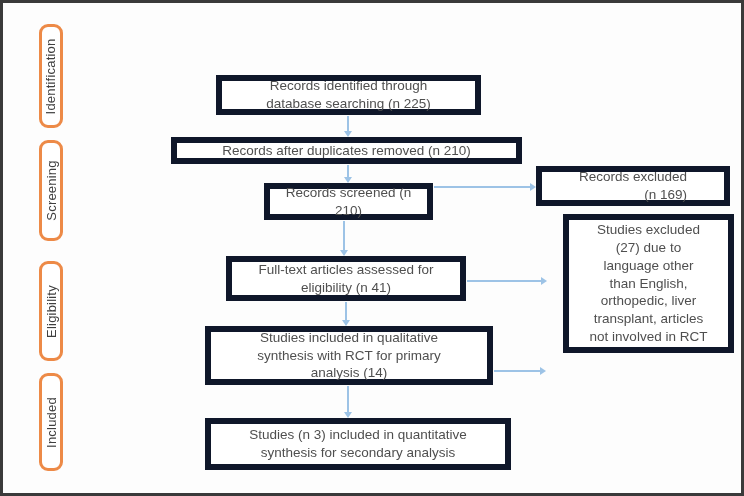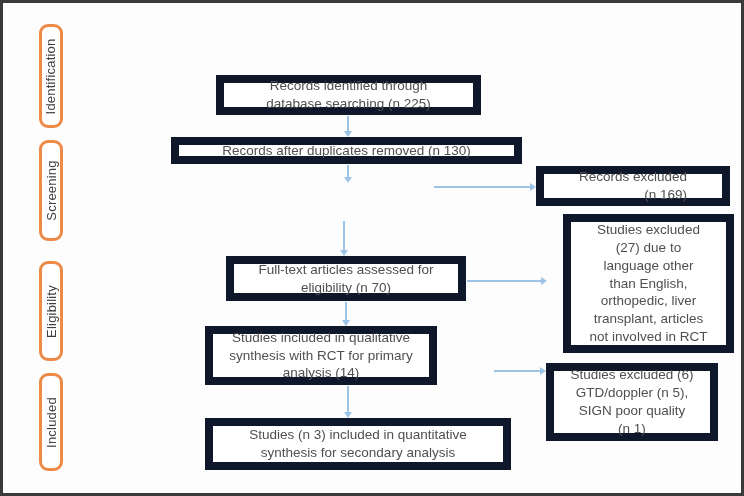--- a/index.html
+++ b/index.html
@@ -37,40 +37,40 @@
     letter-spacing: 0.2px;
   }
   #stage-identification { left: 36px; top: 21px;  height: 104px; }
   #stage-screening      { left: 36px; top: 137px; height: 101px; }
   #stage-eligibility    { left: 36px; top: 258px; height: 100px; }
   #stage-included       { left: 36px; top: 370px; height: 98px;  }
 
   
   .fbox {
     position: absolute;
-    border: 8px solid #0f172a;
+    border: 6px solid #0f172a;
     background: #ffffff;
     box-sizing: border-box;
     display: flex;
     align-items: center;
     justify-content: center;
     text-align: center;
     white-space: pre-line;
     font-size: 13.5px;
     line-height: 1.32;
     color: #4f4f4f;
     padding: 0 2px;
   }
   #box-records-identified   { left: 213px; top: 72px;  width: 265px; height: 40px;  }
   #box-duplicates-removed   { left: 168px; top: 134px; width: 351px; height: 27px;  }
   #box-records-screened     { left: 261px; top: 180px; width: 169px; height: 37px;  }
   #box-records-excluded     { left: 533px; top: 163px; width: 194px; height: 40px; text-align: right;  }
   #box-fulltext-assessed    { left: 223px; top: 253px; width: 240px; height: 45px;  }
   #box-studies-excluded-27  { left: 544px; top: 211px; width: 171px; height: 139px; margin-left: 16px; }
-  #box-qualitative          { left: 202px; top: 323px; width: 232px; height: 59px;  }
+  #box-qualitative          { left: 202px; top: 323px; width: 288px; height: 59px;  }
   #box-studies-excluded-6   { left: 543px; top: 360px; width: 172px; height: 78px;  }
   #box-quantitative         { left: 202px; top: 415px; width: 306px; height: 52px;  }
 
   
   .arrow-v {
     position: absolute;
     width: 2px;
     background: #9DC3E6;
   }
   .arrow-v::after {
@@ -121,45 +121,43 @@
   <div class="stage" id="stage-eligibility">
     <span>Eligibility</span>
   </div>
   <div class="stage" id="stage-included">
     <span>Included</span>
   </div>
 
   <div class="fbox" id="box-records-identified">Records identified through
 database searching (n 225)</div>
 
-  <div class="fbox" id="box-duplicates-removed">Records after duplicates removed (n 130)</div>
+  <div class="fbox" id="box-duplicates-removed">Records after duplicates removed (n 210)</div>
 
+  <div class="fbox" id="box-records-screened">Records screened (n
+210)</div>
 
   <div class="fbox" id="box-records-excluded">Records excluded
 (n 169)</div>
 
   <div class="fbox" id="box-fulltext-assessed">Full-text articles assessed for
-eligibility (n 70)</div>
+eligibility (n 41)</div>
 
   <div class="fbox" id="box-studies-excluded-27">Studies excluded
 (27) due to
 language other
 than English,
 orthopedic, liver
 transplant, articles
 not involved in RCT</div>
 
   <div class="fbox" id="box-qualitative">Studies included in qualitative
 synthesis with RCT for primary
 analysis (14)</div>
 
-  <div class="fbox" id="box-studies-excluded-6">Studies excluded (6)
-GTD/doppler (n 5),
-SIGN poor quality
-(n 1)</div>
 
   <div class="fbox" id="box-quantitative">Studies (n 3) included in quantitative
 synthesis for secondary analysis</div>
 
   <div class="arrow-v" id="arrow-identified-to-duplicates"></div>
   <div class="arrow-v" id="arrow-duplicates-to-screened"></div>
   <div class="arrow-v" id="arrow-screened-to-fulltext"></div>
   <div class="arrow-h" id="arrow-screened-to-excluded"></div>
   <div class="arrow-h" id="arrow-fulltext-to-excluded27"></div>
   <div class="arrow-v" id="arrow-fulltext-to-qualitative"></div>

